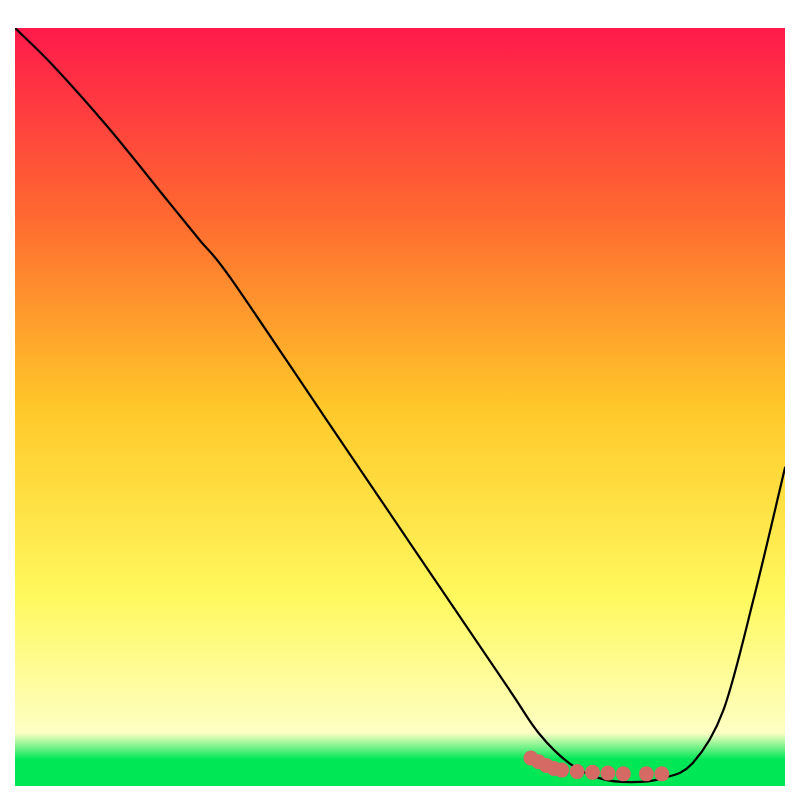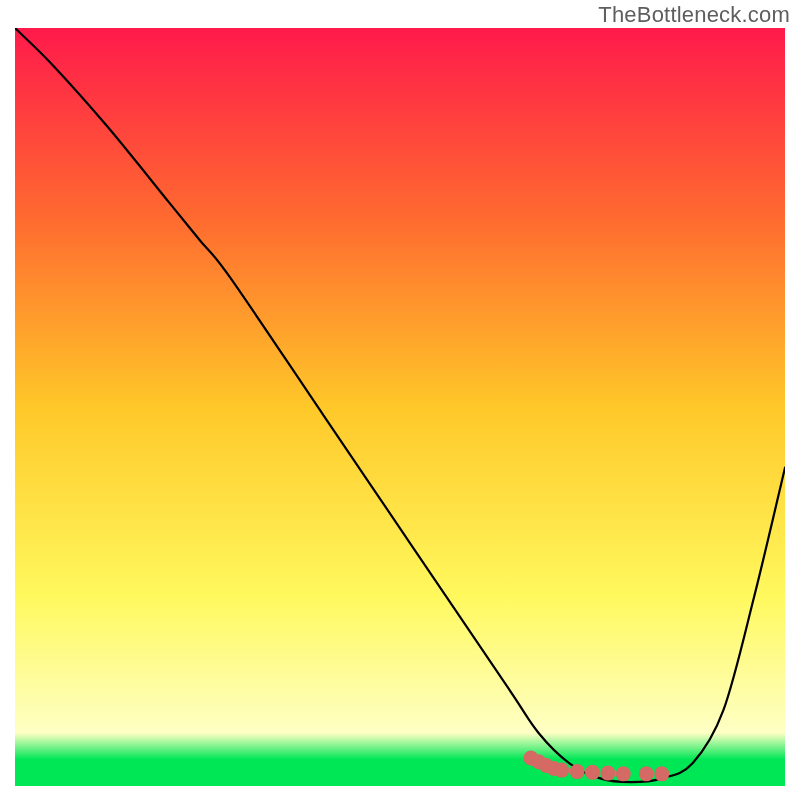--- a/index.html
+++ b/index.html
@@ -30,21 +30,20 @@
     top: 28px;
     width: 770px;
     height: 758px;
     display: block;
   }
 </style>
 </head>
 <body>
 <div class="container">
 
-<div class="watermark">TheBottleneck.com</div>
 
 <svg class="plot" viewBox="0 0 770 758" preserveAspectRatio="none">
   <defs>
     <linearGradient id="bg-grad" x1="0" y1="0" x2="0" y2="1">
           <stop offset="0%" stop-color="#ff1a4b"></stop>
           <stop offset="25%" stop-color="#ff6a30"></stop>
           <stop offset="50%" stop-color="#ffc829"></stop>
           <stop offset="75%" stop-color="#fff95e"></stop>
           <stop offset="93%" stop-color="#feffc4"></stop>
           <stop offset="96.5%" stop-color="#00e756"></stop>

